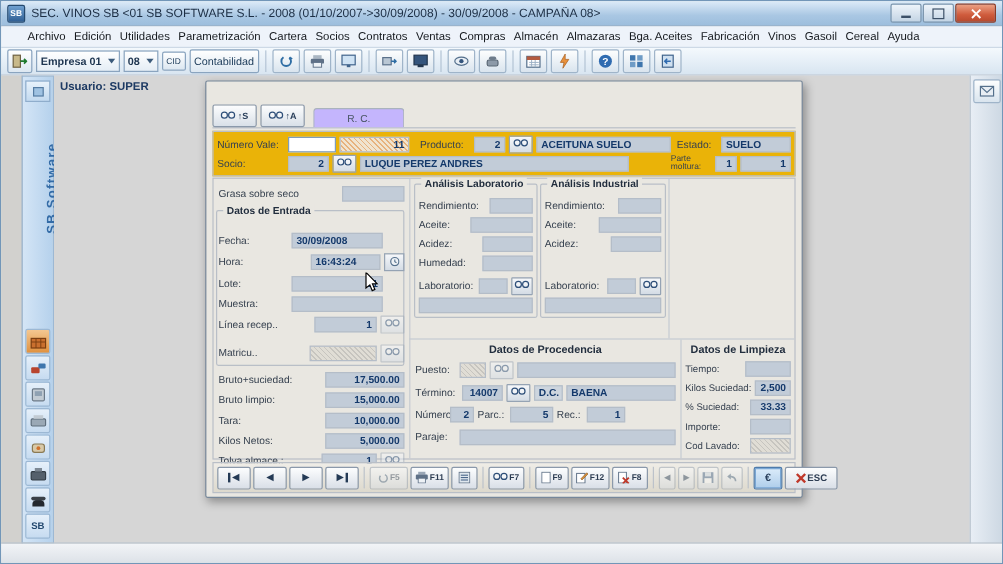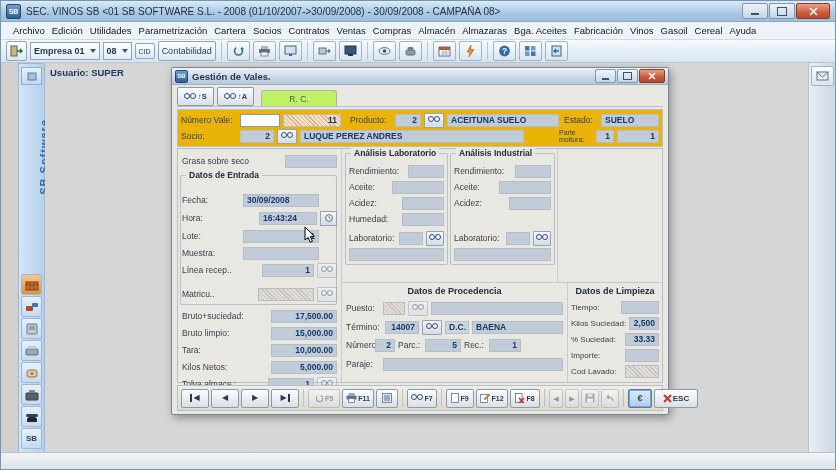--- a/index.html
+++ b/index.html
@@ -10,21 +10,21 @@
   .titlebar{position:absolute;top:0;left:0;right:0;height:21px;background:linear-gradient(#dcebf8,#a9c7e3 60%,#9dbedd);border-bottom:1px solid #89a8c6;display:flex;align-items:center;gap:5px;padding:0 5px;box-sizing:border-box;}
   .app-badge{width:13px;height:13px;background:linear-gradient(#6fa0d0,#2f5e93);border:1px solid #24496f;border-radius:2px;color:#fff;font-size:7px;font-weight:bold;display:flex;align-items:center;justify-content:center;}
   .title-text{font-size:10px;color:#1c2e44;white-space:nowrap;overflow:hidden;}
   .winbtns{margin-left:auto;display:flex;gap:1px;}
   .winbtn{width:24px;height:14px;border:1px solid #7e97ae;border-radius:2px;background:linear-gradient(#eef4fa,#c3d4e4);display:flex;align-items:center;justify-content:center;}
   .winbtn.close{width:32px;background:linear-gradient(#eba084,#cf5b3c 60%,#b84a2e);border-color:#8d3a24;}
   .glyph-min{width:8px;height:2px;background:#3c5068;margin-top:6px;}
   .glyph-max{width:8px;height:7px;border:1px solid #3c5068;}
 
   
-  .menubar{position:absolute;top:21px;left:0;right:0;height:18px;background:#eef3fa;border-bottom:1px solid #cdd9e6;display:flex;align-items:center;gap:7px;padding:0 12px;box-sizing:border-box;}
+  .menubar{position:absolute;top:21px;left:0;right:0;height:18px;background:#eef3fa;border-bottom:1px solid #cdd9e6;display:flex;align-items:center;gap:7px;padding:0 22px;box-sizing:border-box;}
   .menu-item{font-size:9.5px;color:#14181d;cursor:default;white-space:nowrap;}
 
   
   .toolbar{position:absolute;top:39px;left:0;right:0;height:23px;background:linear-gradient(#f4f9fd,#d8e5f1);border-bottom:1px solid #b9c9d9;display:flex;align-items:center;gap:3px;padding:0 5px;box-sizing:border-box;}
   .tb-btn{height:18px;border:1px solid #8aa4bf;border-radius:2px;background:linear-gradient(#ffffff,#dce7f1);display:flex;align-items:center;justify-content:center;padding:0 3px;font-size:9px;color:#22405e;}
   .tb-select{height:16px;border:1px solid #8aa4bf;background:linear-gradient(#ffffff,#e4edf5);display:flex;align-items:center;gap:5px;padding:0 3px;font-size:9px;color:#1e3550;font-weight:bold;}
   .dd-arrow{width:0;height:0;border-left:3px solid transparent;border-right:3px solid transparent;border-top:4px solid #3b5a7a;}
   .tb-sep{width:1px;height:18px;background:#b3c4d5;margin:0 2px;}
   .tb-icon{width:21px;height:18px;border:1px solid #9fb4c9;border-radius:2px;background:linear-gradient(#fdfefe,#d9e4ee);display:flex;align-items:center;justify-content:center;}
   .tb-icon svg{display:block;}
@@ -43,21 +43,21 @@
   .user-label{position:absolute;top:66px;left:49px;font-size:9.5px;font-weight:bold;color:#1d3a63;}
 
   
   .dialog{position:absolute;left:170px;top:66px;width:498px;height:348px;background:#e9e7e1;border:1px solid #76879a;border-radius:2px;box-shadow:2px 3px 8px rgba(0,0,0,.35);box-sizing:border-box;}
   .dlg-titlebar{position:absolute;top:0;left:0;right:0;height:17px;background:linear-gradient(#eef3f9,#c3d2e3 70%,#b5c7db);border-bottom:1px solid #9fb0c4;display:flex;align-items:center;gap:4px;padding:0 3px;box-sizing:border-box;}
   .dlg-title{font-size:9.5px;font-weight:bold;color:#243a52;}
   .dlg-winbtn{width:19px;height:12px;border:1px solid #7e97ae;border-radius:2px;background:linear-gradient(#f0f5fa,#c6d6e5);display:flex;align-items:center;justify-content:center;}
   .dlg-winbtn.close{width:24px;background:linear-gradient(#ec9f83,#c8563a 60%,#b24a2e);border-color:#8d3a24;}
   .dlg-tabs{position:absolute;top:19px;left:5px;right:5px;height:19px;display:flex;align-items:flex-end;gap:3px;border-bottom:1px solid #b9bfc7;}
   .dlg-tool{width:35px;height:17px;border:1px solid #8b99ab;border-radius:2px;background:linear-gradient(#fcfdfe,#d9e0e8);display:flex;align-items:center;justify-content:center;gap:2px;font-size:7.5px;font-weight:bold;color:#2b405c;}
-  .rc-tab{width:74px;height:15px;border:1px solid #aab3bd;border-bottom:none;border-radius:3px 3px 0 0;background:#bef264;font-size:8.5px;color:#4a5666;display:flex;align-items:center;justify-content:center;margin-left:4px;}
+  .rc-tab{width:74px;height:15px;border:1px solid #aab3bd;border-bottom:none;border-radius:3px 3px 0 0;background:#c4b5fd;font-size:8.5px;color:#4a5666;display:flex;align-items:center;justify-content:center;margin-left:4px;}
 
   .dlg-header{position:absolute;top:41px;left:5px;right:5px;height:36px;border:1px solid #b9bfc7;background:#eab308;}
   .hrow{position:absolute;left:3px;right:3px;height:14px;display:flex;align-items:center;gap:3px;}
 
   .dlg-body{position:absolute;top:80px;left:5px;right:5px;bottom:31px;border:1px solid #b9bfc7;background:#e9e7e1;}
   .lpanel{position:absolute;top:0;bottom:0;left:0;width:163px;border-right:1px solid #c6cbd2;}
   .row{position:absolute;left:4px;right:4px;height:14px;display:flex;align-items:center;gap:3px;}
   .grp{position:absolute;border:1px solid #b9bfc7;border-radius:2px;}
   .cap{position:absolute;top:-6px;left:5px;background:#e9e7e1;padding:0 3px;font-size:8.5px;font-weight:bold;color:#222e3e;white-space:nowrap;}
   .vsep{position:absolute;width:1px;background:#c6cbd2;}
@@ -300,37 +300,20 @@
           <rect x="1" y="2" width="11" height="8" fill="#e8eef4" stroke="#55708c"></rect>
           <path d="M1 2 L6.5 7 L12 2" fill="none" stroke="#55708c"></path>
         </svg>
       </div>
   </div>
 
   <div class="statusbar"></div>
 
   <div class="dialog">
 
-    <div class="dlg-titlebar">
-      <div class="app-badge" style="width:11px;height:11px;font-size:6px;">SB</div>
-      <div class="dlg-title">Gestión de Vales.</div>
-      <div class="winbtns" style="margin-left:auto;">
-        <div class="dlg-winbtn">
-            <div class="glyph-min" style="margin-top:5px;width:7px;"></div>
-          </div>
-        <div class="dlg-winbtn">
-            <div class="glyph-max" style="width:7px;height:6px;"></div>
-          </div>
-        <div class="dlg-winbtn close">
-            <svg width="8" height="8" viewBox="0 0 8 8">
-              <path d="M1 1 L7 7 M7 1 L1 7" stroke="#fff" stroke-width="1.5"></path>
-            </svg>
-          </div>
-      </div>
-    </div>
 
     <div class="dlg-tabs">
       <div class="dlg-tool">
         <span class="binoc"></span>
         <span>↑S</span>
       </div>
       <div class="dlg-tool">
         <span class="binoc"></span>
         <span>↑A</span>
       </div>

